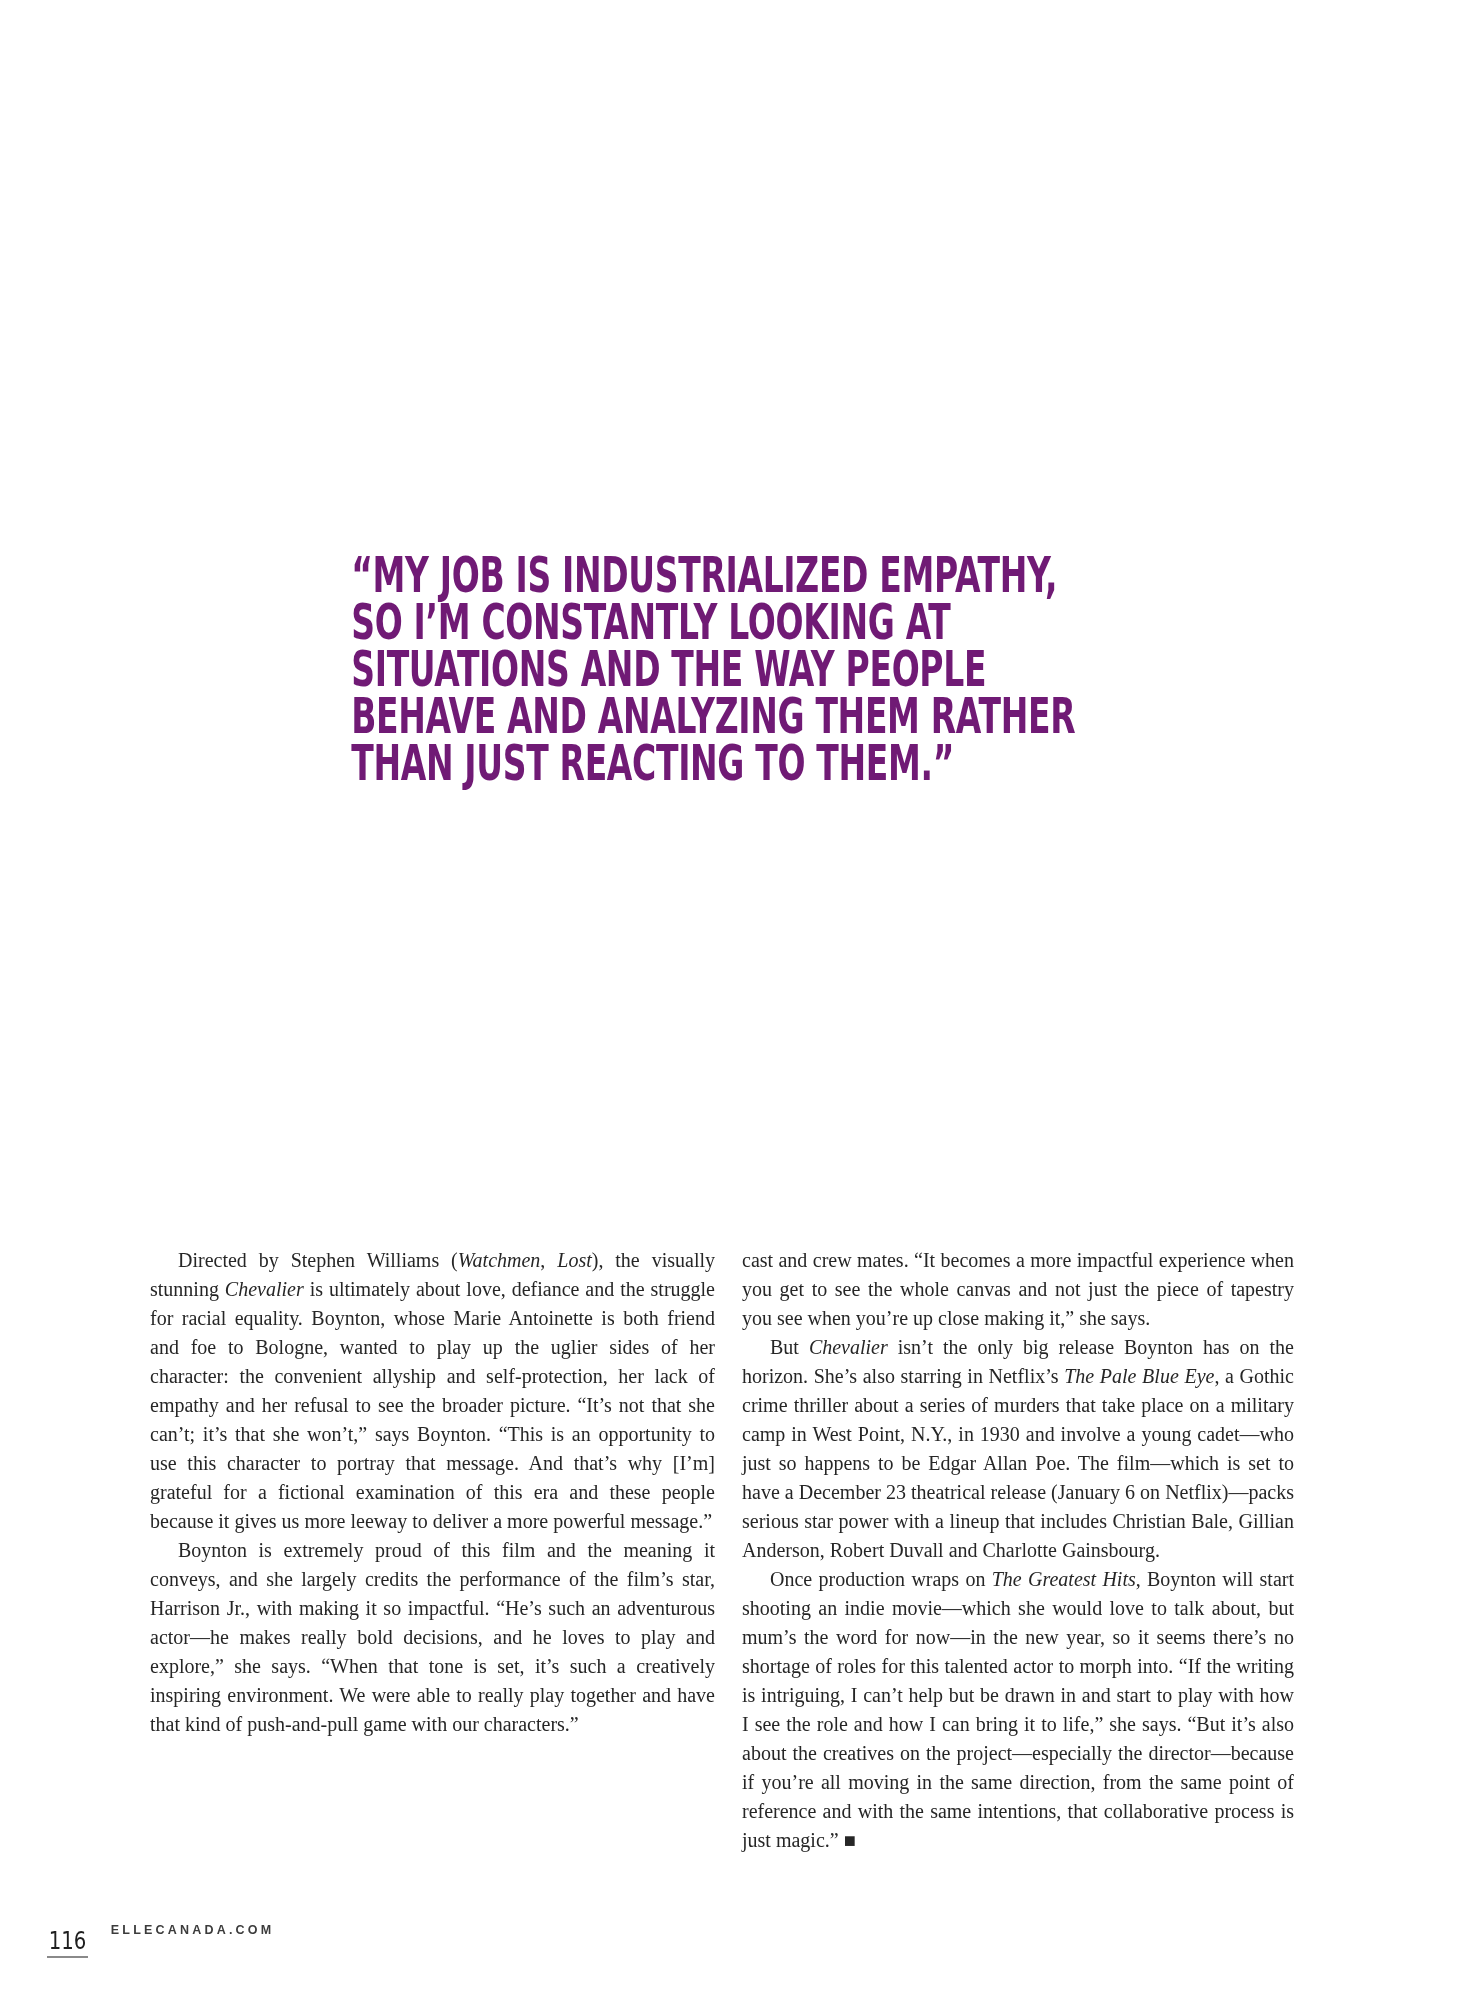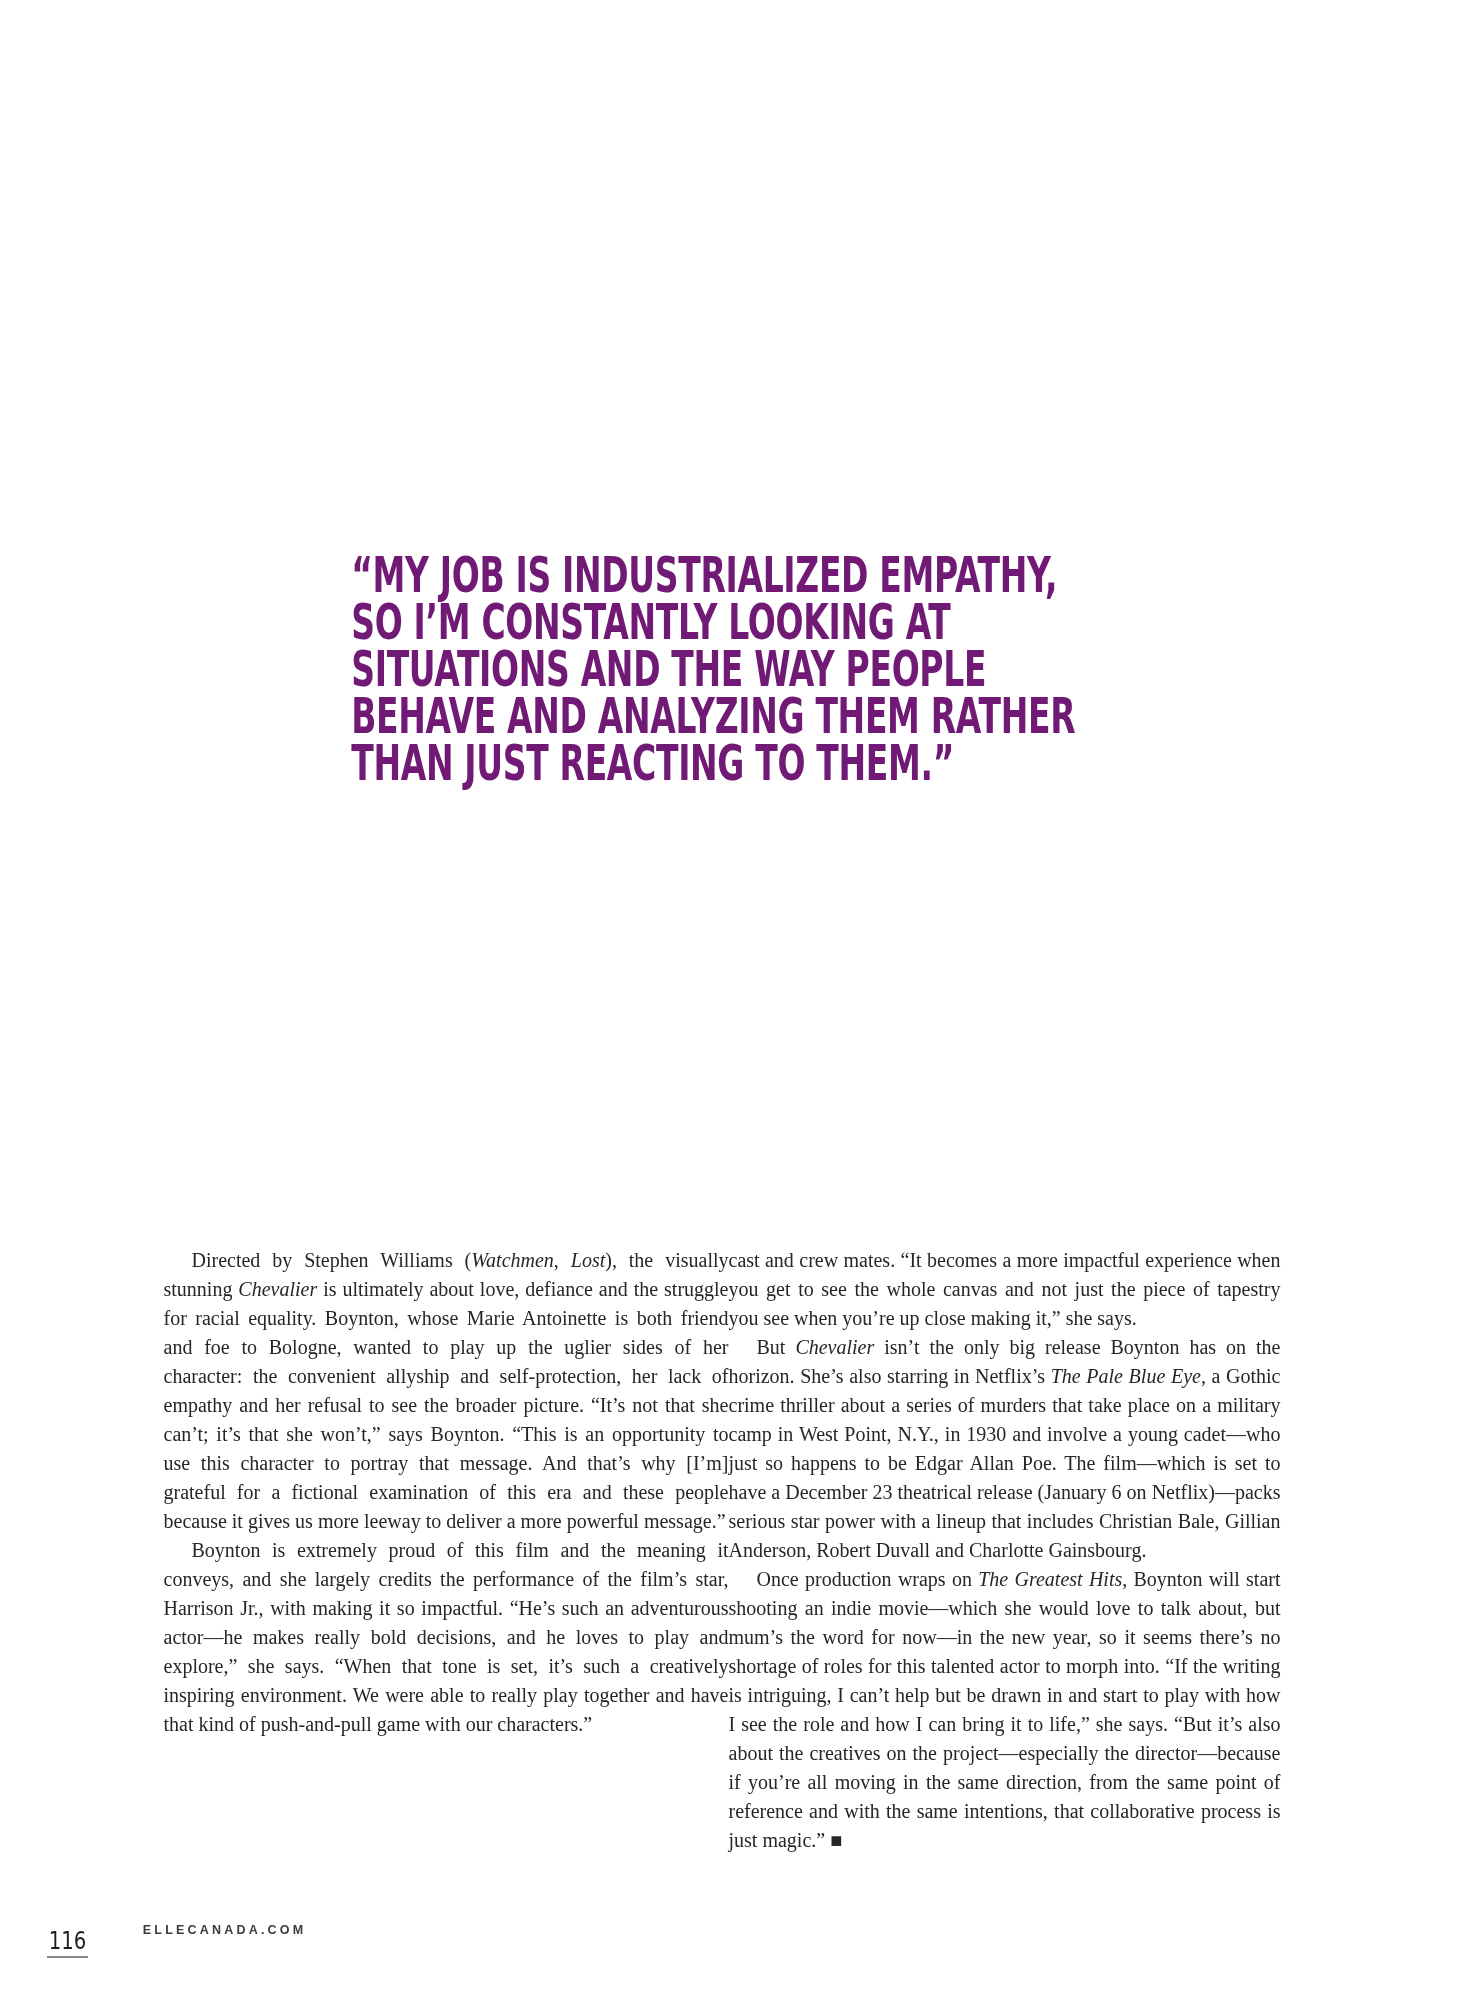--- a/index.html
+++ b/index.html
@@ -32,41 +32,40 @@
     transform-origin: 50% 50%;
   }
 
   
   .columns {
     position: absolute;
     left: 150px;
     top: 1246px;
     width: 1144px;
     display: flex;
-    justify-content: center;
+    justify-content: space-between;
   }
   .col {
     color: #262626;
     font-size: 20px;
     line-height: 29px;
     text-align: justify;
   }
   .col-left  { width: 565px; }
   .col-right { width: 552px; }
   .para { margin: 0; padding: 0; }
   .para.indent { text-indent: 28px; }
 
   
   .footer {
     position: absolute;
     left: 47px;
     top: 1924px;
     display: flex;
     align-items: flex-end;
-    gap: 32px;
   }
   .pagenum {
     font-family: "DejaVu Sans", "Liberation Sans", sans-serif;
     font-size: 24px;
     line-height: 1;
     color: #1e1e1e;
     padding: 0 2px 3px 2px;
     border-bottom: 2px solid #8a8a8a;
     transform: scaleX(0.82);
     transform-origin: 0 100%;

